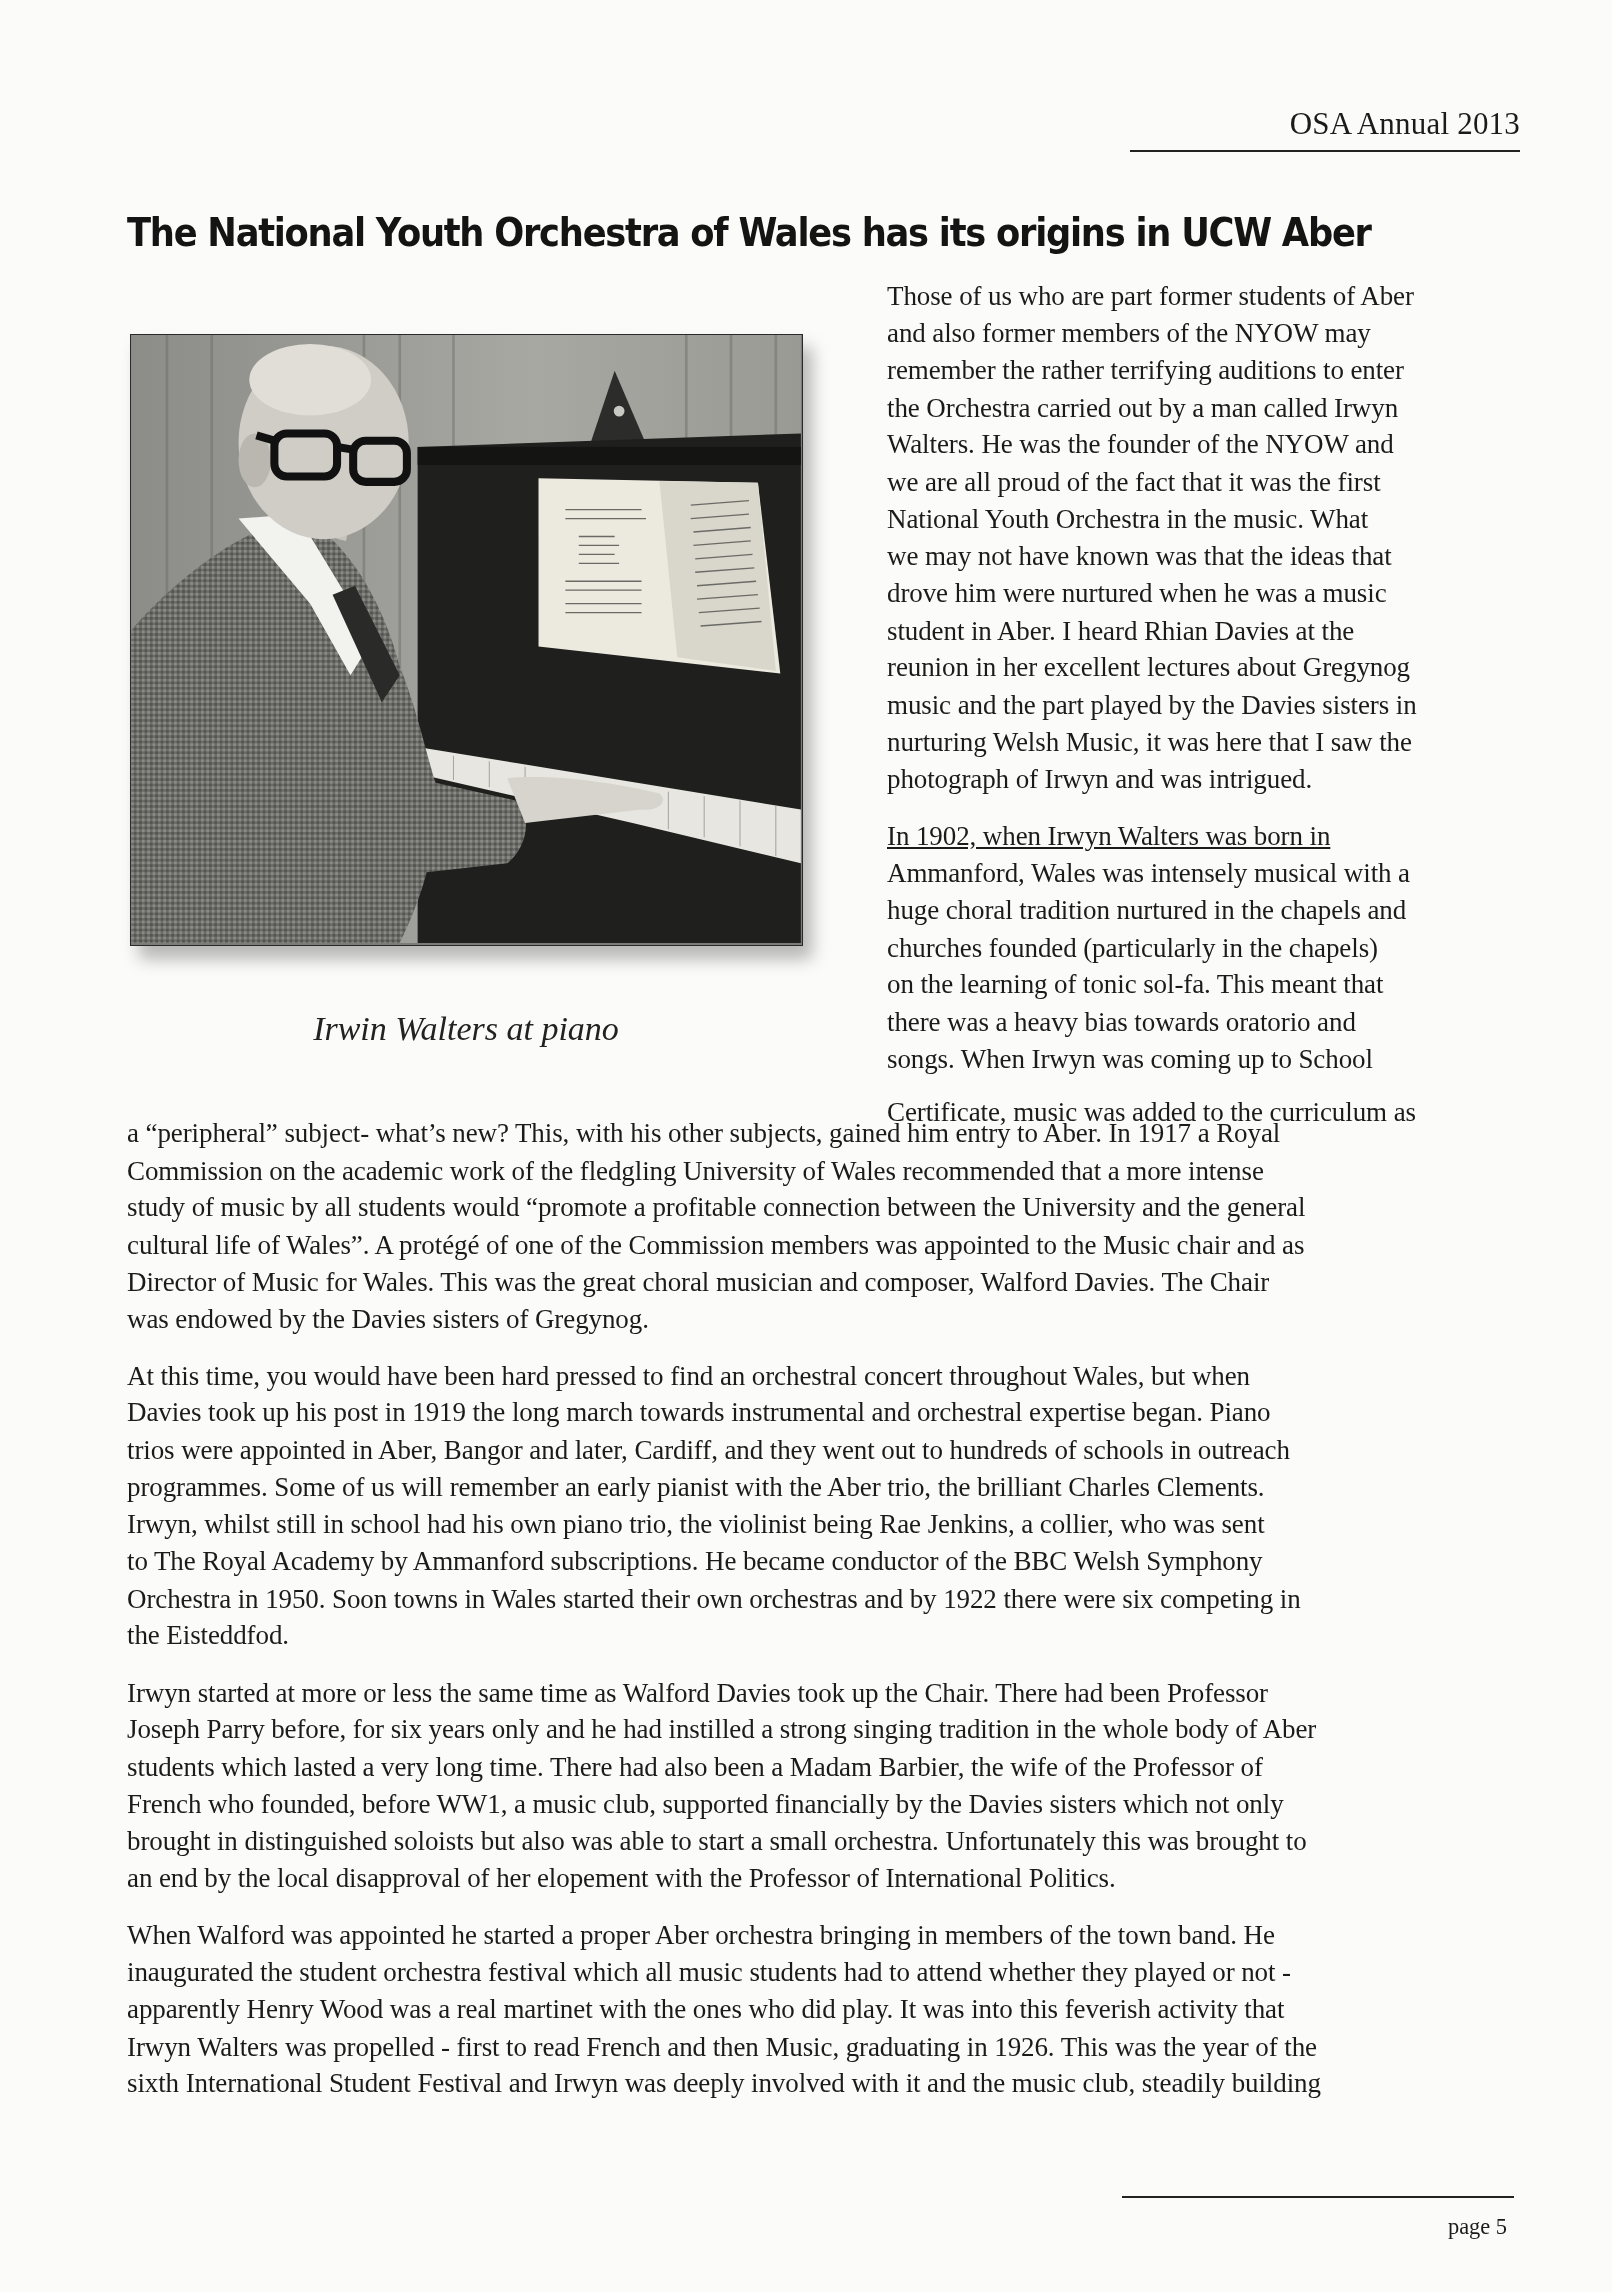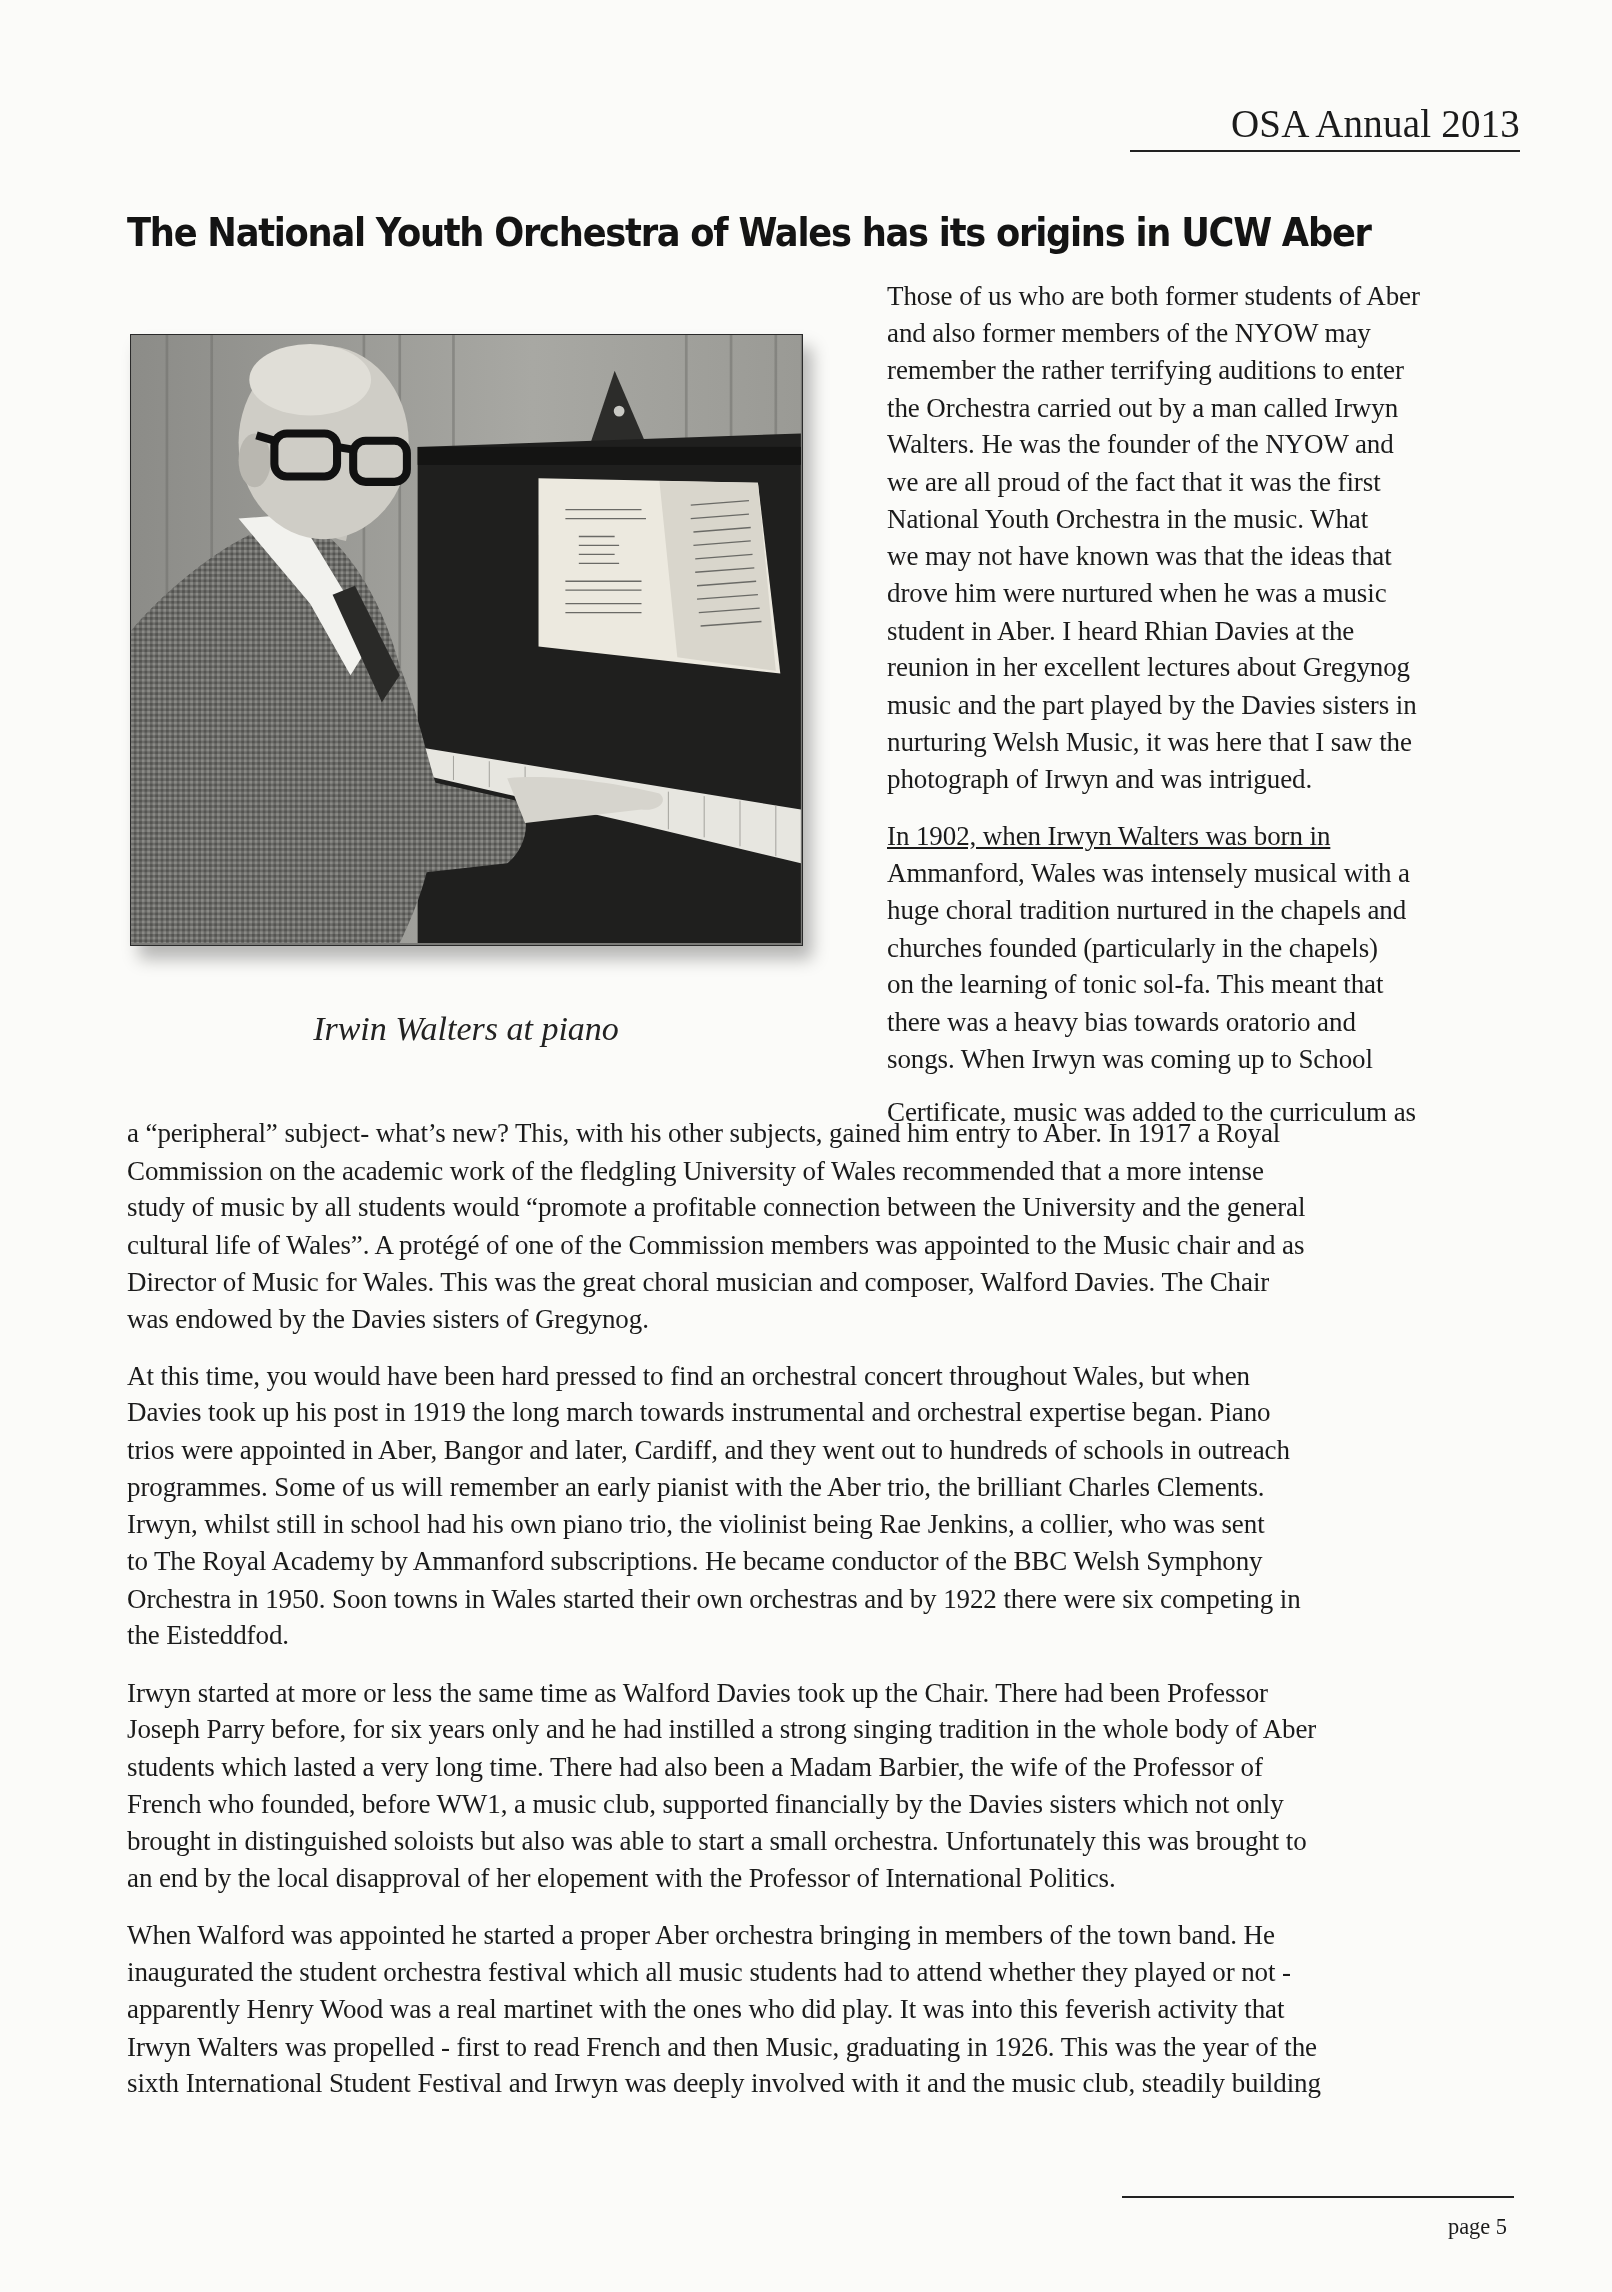--- a/index.html
+++ b/index.html
@@ -4,21 +4,21 @@
 <style>
   html, body { margin:0; padding:0; }
   body {
     width:1613px; height:2293px; position:relative; overflow:hidden;
     background:#fbfbf9;
     font-family:"Liberation Serif","DejaVu Serif",serif;
     color:#1b1b1b;
   }
   .hdr-text {
     position:absolute; top:106px; right:93px;
-    font-size:39px; line-height:36px; letter-spacing:0.2px;
+    font-size:31px; line-height:36px; letter-spacing:0.2px;
   }
   .rule { position:absolute; height:1.8px; background:#222; }
   .title {
     position:absolute; left:127px; top:204px; width:1406px;
     font-family:"DejaVu Sans","Liberation Sans",sans-serif;
     font-weight:bold; font-size:39px; line-height:57px;
     letter-spacing:-1.4px; color:#141414; white-space:nowrap;
     transform:scaleX(0.905); transform-origin:left center;
   }
   .line {
@@ -141,21 +141,21 @@
         <line x1="160" y1="118" x2="140" y2="112"></line>
       </g>
 
       <path d="M420,495 C470,490 540,500 590,512 C600,520 590,532 570,530 L440,545 Z" fill="#d6d4cd"></path>
     </svg>
   </div>
   <figcaption class="caption">Irwin Walters at piano</figcaption>
 </figure>
 
 <div>
-  <div class="line" style="left:887px; top:278px;">Those of us who are both former students of Aber</div>
+  <div class="line" style="left:887px; top:278px;">Those of us who are part former students of Aber</div>
   <div class="line" style="left:887px; top:315px;">and also former members of the NYOW may</div>
   <div class="line" style="left:887px; top:352px;">remember the rather terrifying auditions to enter</div>
   <div class="line" style="left:887px; top:390px;">the Orchestra carried out by a man called Irwyn</div>
   <div class="line" style="left:887px; top:426px;">Walters.  He was the founder of the NYOW and</div>
   <div class="line" style="left:887px; top:464px;">we are all proud of the fact that it was the first</div>
   <div class="line" style="left:887px; top:501px;">National Youth Orchestra in the music.  What</div>
   <div class="line" style="left:887px; top:538px;">we may not have known was that the ideas that</div>
   <div class="line" style="left:887px; top:575px;">drove him were nurtured when he was a music</div>
   <div class="line" style="left:887px; top:613px;">student in Aber.  I heard Rhian Davies at the</div>
   <div class="line" style="left:887px; top:649px;">reunion in her excellent lectures about Gregynog</div>

